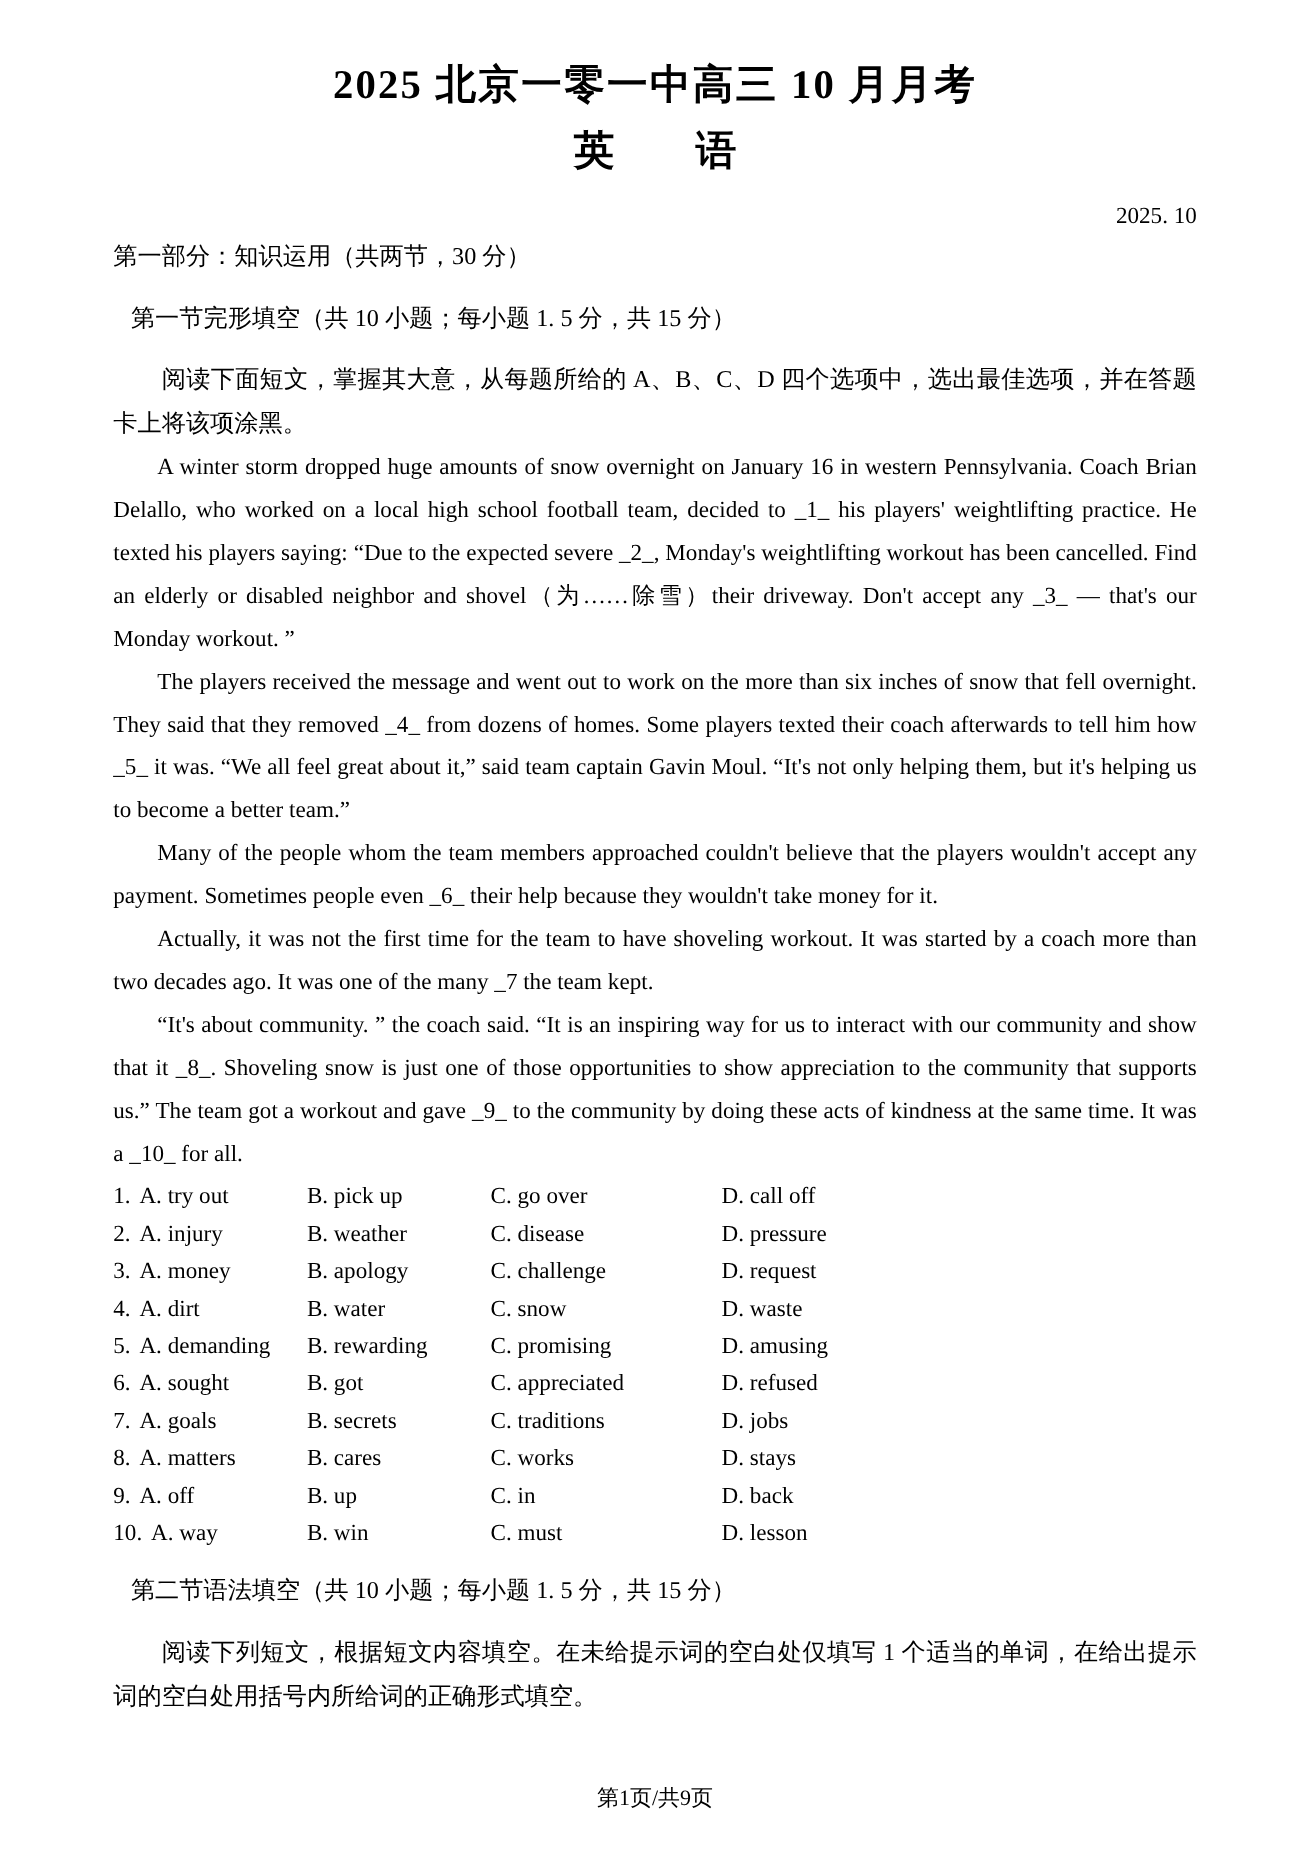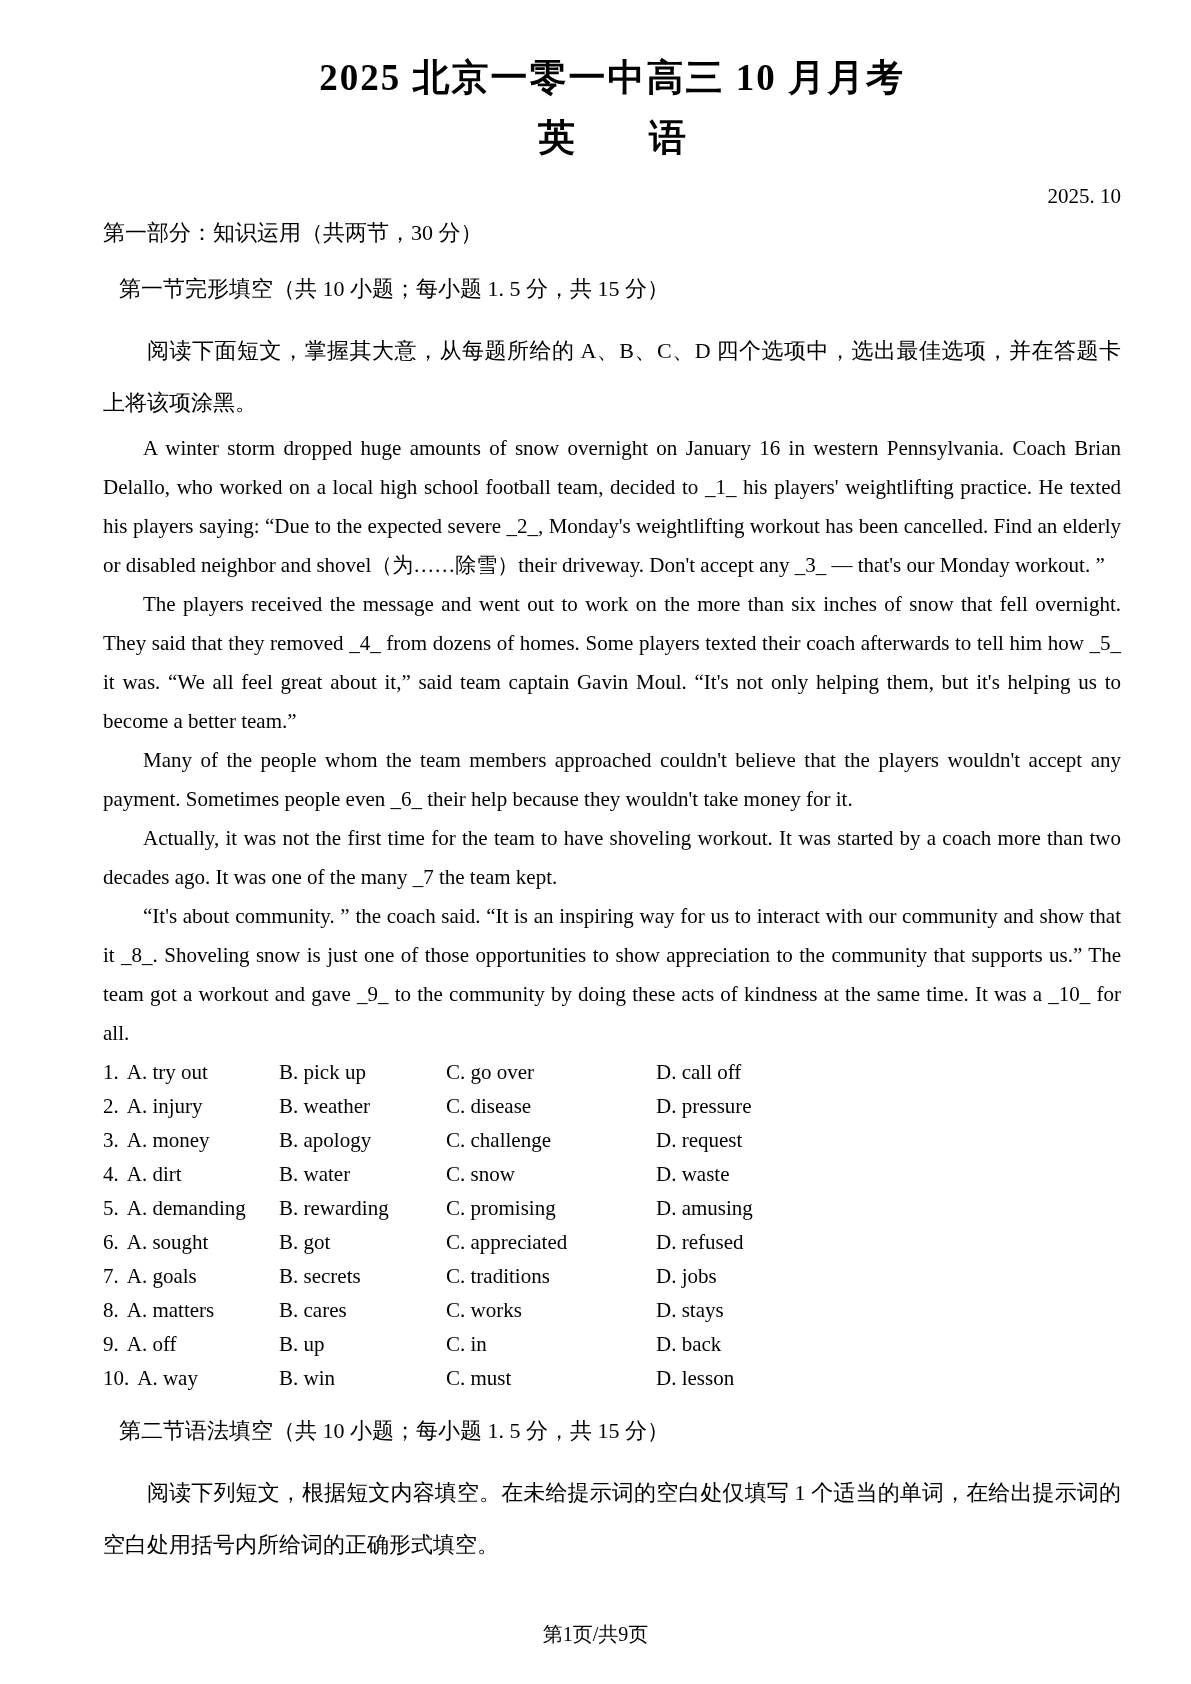--- a/index.html
+++ b/index.html
@@ -9,21 +9,21 @@
   }
   .page {
     position: relative;
     width: 1191px;
     height: 1684px;
     margin: 0 auto;
     background: #ffffff;
     color: #000000;
     font-family: "Liberation Serif", "DejaVu Serif", serif;
     box-sizing: border-box;
-    padding: 56px 70px 0 103px;
+    padding: 56px 103px 0 103px;
     overflow: hidden;
   }
   .exam-title {
     font-size: 37px;
     font-weight: bold;
     text-align: center;
     letter-spacing: 2px;
     margin: 0 0 16px 0;
     line-height: 1.2;
   }
@@ -45,21 +45,21 @@
     line-height: 40px;
     margin: 0;
   }
   .section-heading {
     font-size: 22px;
     line-height: 40px;
     margin: 16px;
   }
   .cn-para {
     font-size: 22px;
-    line-height: 52px;
+    line-height: 40px;
     text-indent: 2em;
     text-align: justify;
     margin: 0;
   }
   .en-para {
     font-size: 21px;
     line-height: 39px;
     text-indent: 40px;
     text-align: justify;
     margin: 0;

